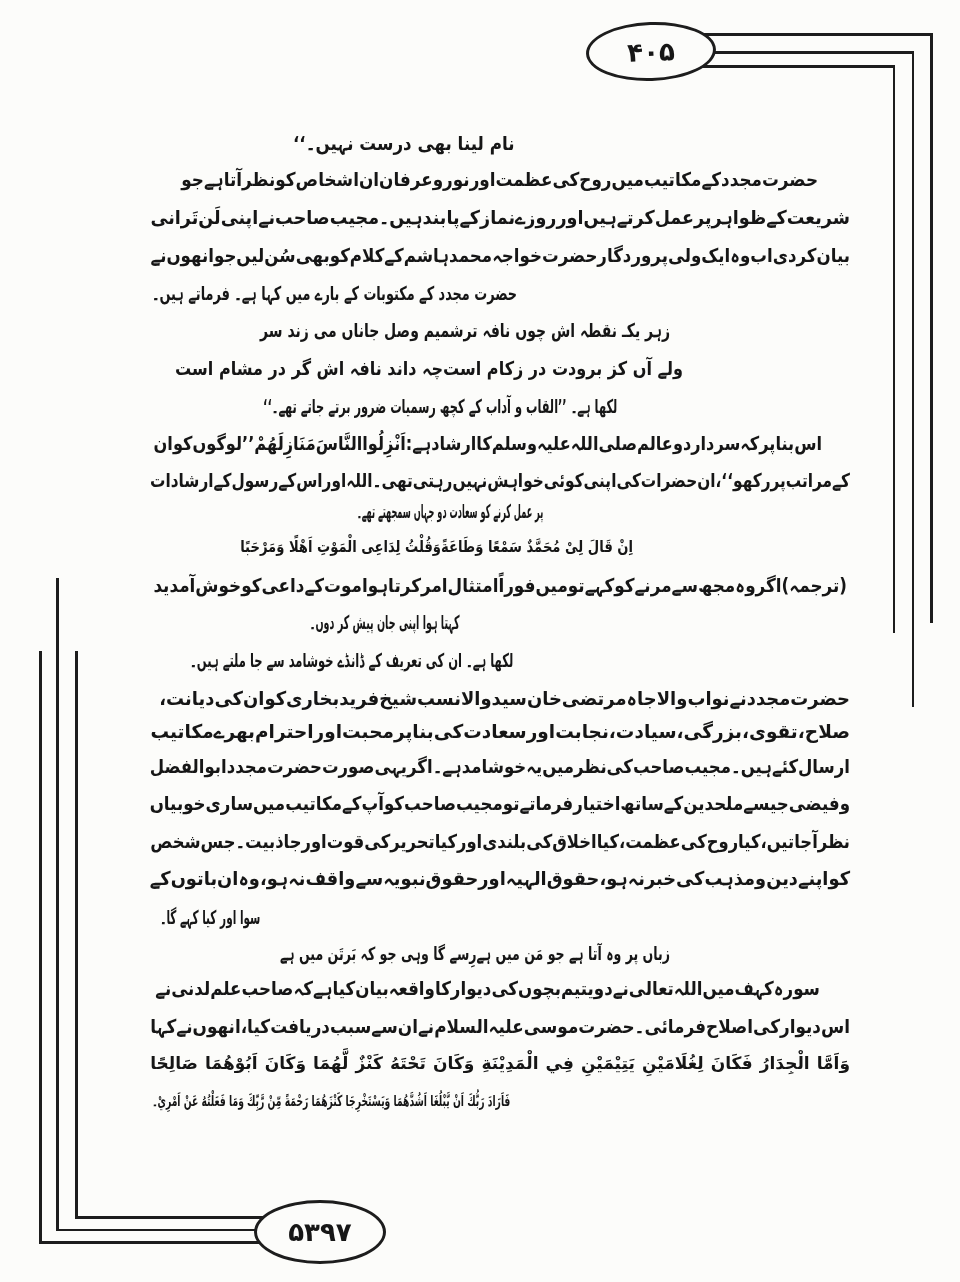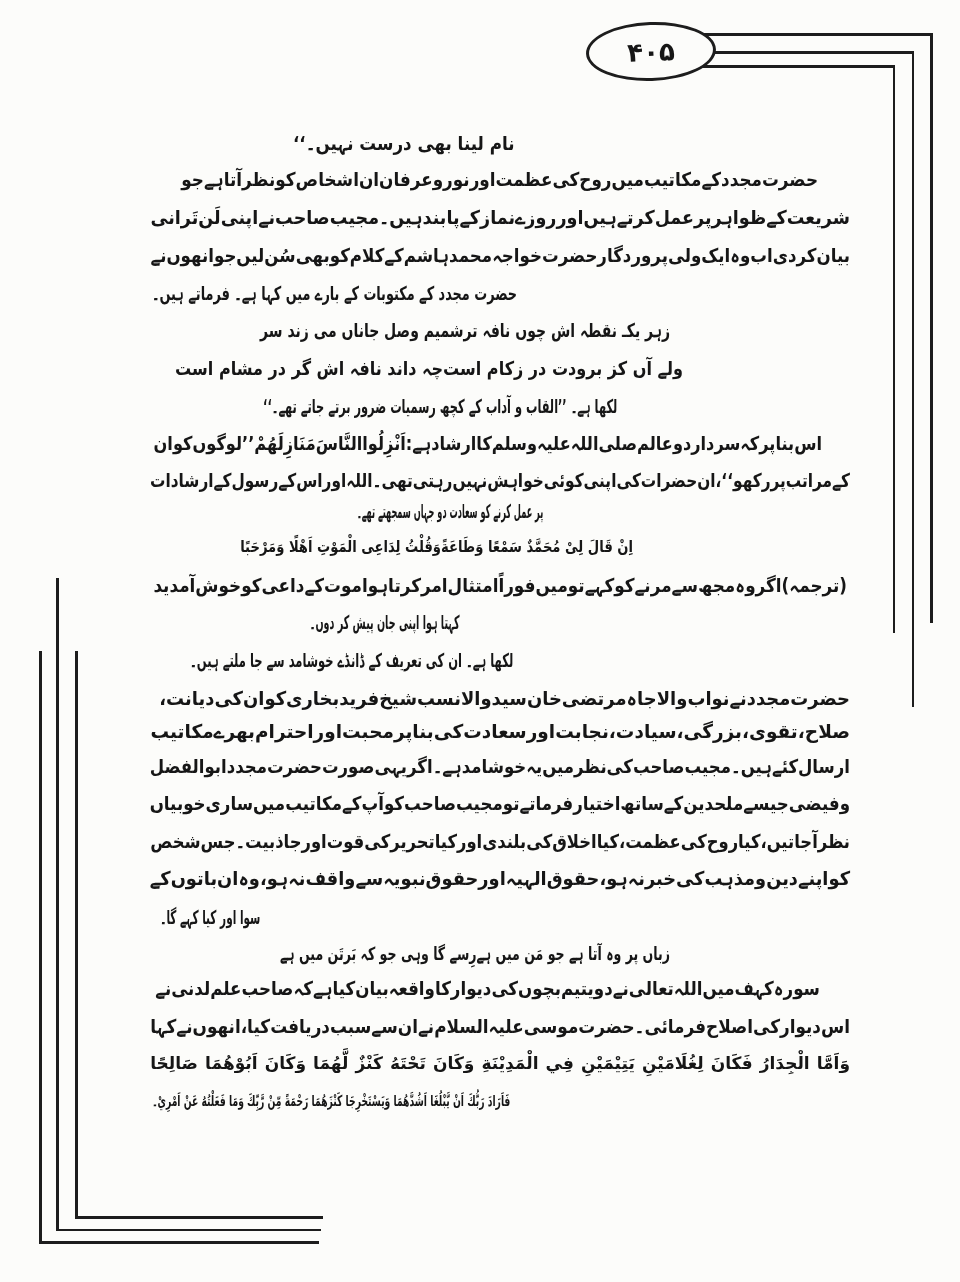--- a/index.html
+++ b/index.html
@@ -56,20 +56,23 @@
   <div class="bline" style="left:39px;top:651px;width:3px;height:593px"></div>
   <div class="bline" style="left:56px;top:578px;width:2.5px;height:653px"></div>
   <div class="bline" style="left:75px;top:651px;width:2.5px;height:568px"></div>
   <div class="bline" style="left:39px;top:1241px;width:280px;height:3px"></div>
   <div class="bline" style="left:56px;top:1228.5px;width:265px;height:2.5px"></div>
   <div class="bline" style="left:75px;top:1216px;width:248px;height:2.5px"></div>
 
   <div class="oval" style="left:586px;top:22px;width:124px;height:53px;transform:rotate(-2deg)">
     <span>۴۰۵</span>
   </div>
+  <div class="oval" style="left:254px;top:1200px;width:126px;height:58px">
+    <span>۵۳۹۷</span>
+  </div>
 
   <div class="textblock">
     <div class="ln" style="top: 128px; right: 335px; transform-origin: right center; transform: scaleX(0.881);">نام لینا بھی درست نہیں۔‘‘</div>
     <div class="ln just" style="top: 164px; right: 32px; width: 636px; transform-origin: right center; transform: scaleX(0.885);">
         <span>حضرت</span>
         <span>مجدد</span>
         <span>کے</span>
         <span>مکاتیب</span>
         <span>میں</span>
         <span>روح</span>

